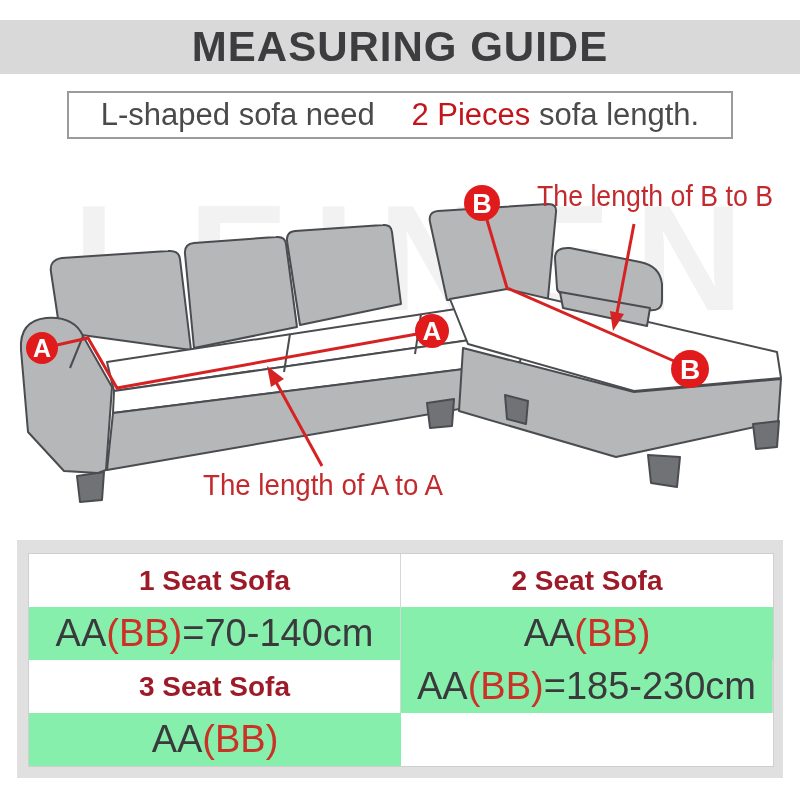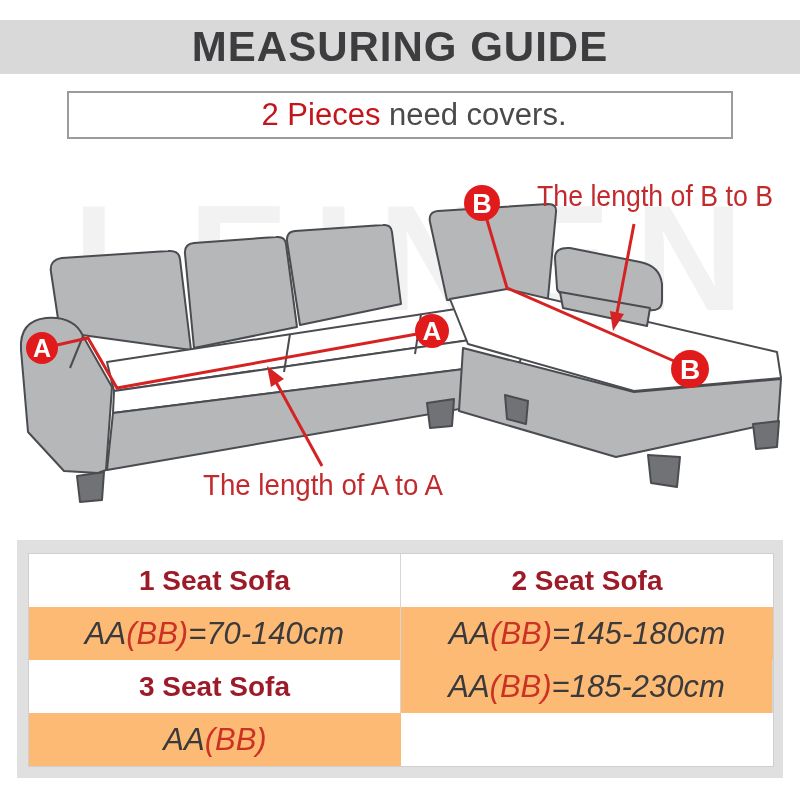--- a/index.html
+++ b/index.html
@@ -33,31 +33,31 @@
   .sizetable{
     position:absolute;left:11px;top:13px;width:744px;height:212px;
     background:#ffffff;border:1px solid #cfcfcf;box-sizing:content-box;
     display:grid;grid-template-columns:1fr 1fr;grid-template-rows:repeat(4,1fr);
   }
   .cell{
     display:flex;align-items:center;justify-content:center;white-space:pre;
   }
   .cell.c0{border-right:1px solid #d6d6d6;}
   .row-head{background:#ffffff;font-weight:bold;font-size:28px;color:#9d1b28;}
-  .row-val{background:#fdba74;font-size:31px;color:#3a3a3c;font-style:italic;}
+  .row-val{background:#86efac;font-size:38px;color:#3a3a3c;}
   .row-val .paren{color:#cc3126;}
 </style>
 </head>
 <body>
 
 <div class="banner">
   <h1>MEASURING GUIDE</h1>
 </div>
 
-<div class="subtitle"><span class="hl">2 Pieces</span><span> need covers.</span></div>
+<div class="subtitle"><span>L-shaped sofa need </span><span class="hl">2 Pieces</span><span> sofa length.</span></div>
 
 <svg class="illust" width="800" height="800" viewBox="0 0 800 800">
 
   <text x="420" y="310" text-anchor="middle" font-size="150" font-weight="bold" letter-spacing="24" fill="#f2f2f2">LEINEN</text>
 
   <g stroke="#4a4c50" stroke-width="2" stroke-linejoin="round" fill="#b5b7b9">
 
     <path d="M 60,332 L 51,272 Q 49,260 62,258 L 168,251 Q 179,250 180,259 L 191,350 Z"></path>
     <path d="M 194,348 L 185,254 Q 184,244 194,243 L 276,237 Q 285,236 286,244 L 297,327 Z"></path>
     <path d="M 300,325 L 287,241 Q 286,232 295,231 L 383,225 Q 391,224 392,232 L 401,304 Z"></path>
@@ -120,21 +120,21 @@
   <div class="sizetable">
 
     <div class="cell c0 row-head">
       <span>1 Seat Sofa</span>
     </div>
     <div class="cell row-head">
       <span>2 Seat Sofa</span>
     </div>
 
     <div class="cell c0 row-val"><span>AA</span><span class="paren">(BB)</span><span>=70-140cm</span></div>
-    <div class="cell row-val"><span>AA</span><span class="paren">(BB)</span><span>=145-180cm</span></div>
+    <div class="cell row-val"><span>AA</span><span class="paren">(BB)</span></div>
 
     <div class="cell c0 row-head">
       <span>3 Seat Sofa</span>
     </div>
 
     <div class="cell c0 row-val"><span>AA</span><span class="paren">(BB)</span><span>=185-230cm</span></div>
     <div class="cell row-val"><span>AA</span><span class="paren">(BB)</span></div>
   </div>
 </div>
 

